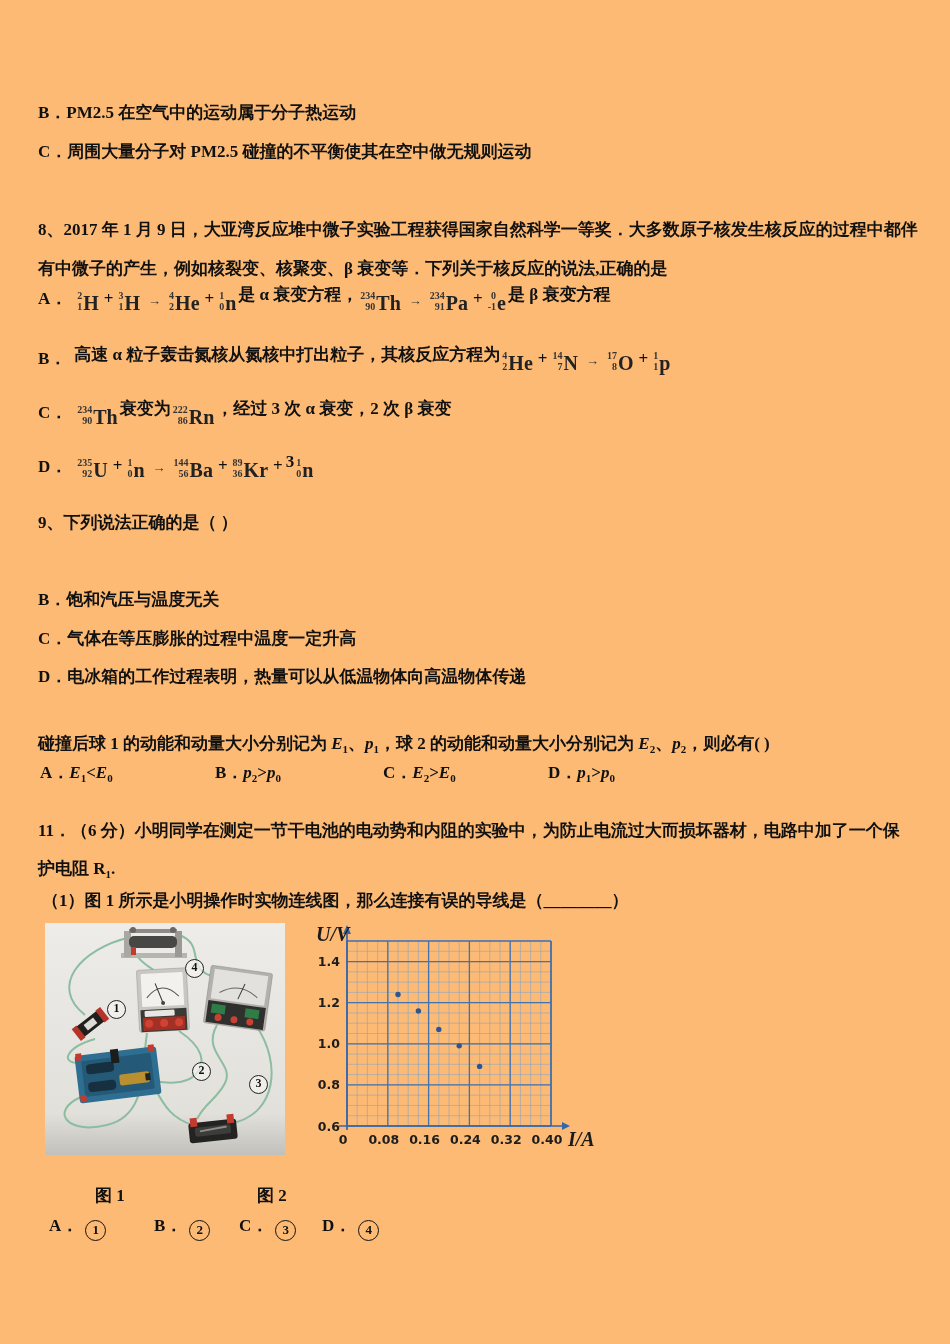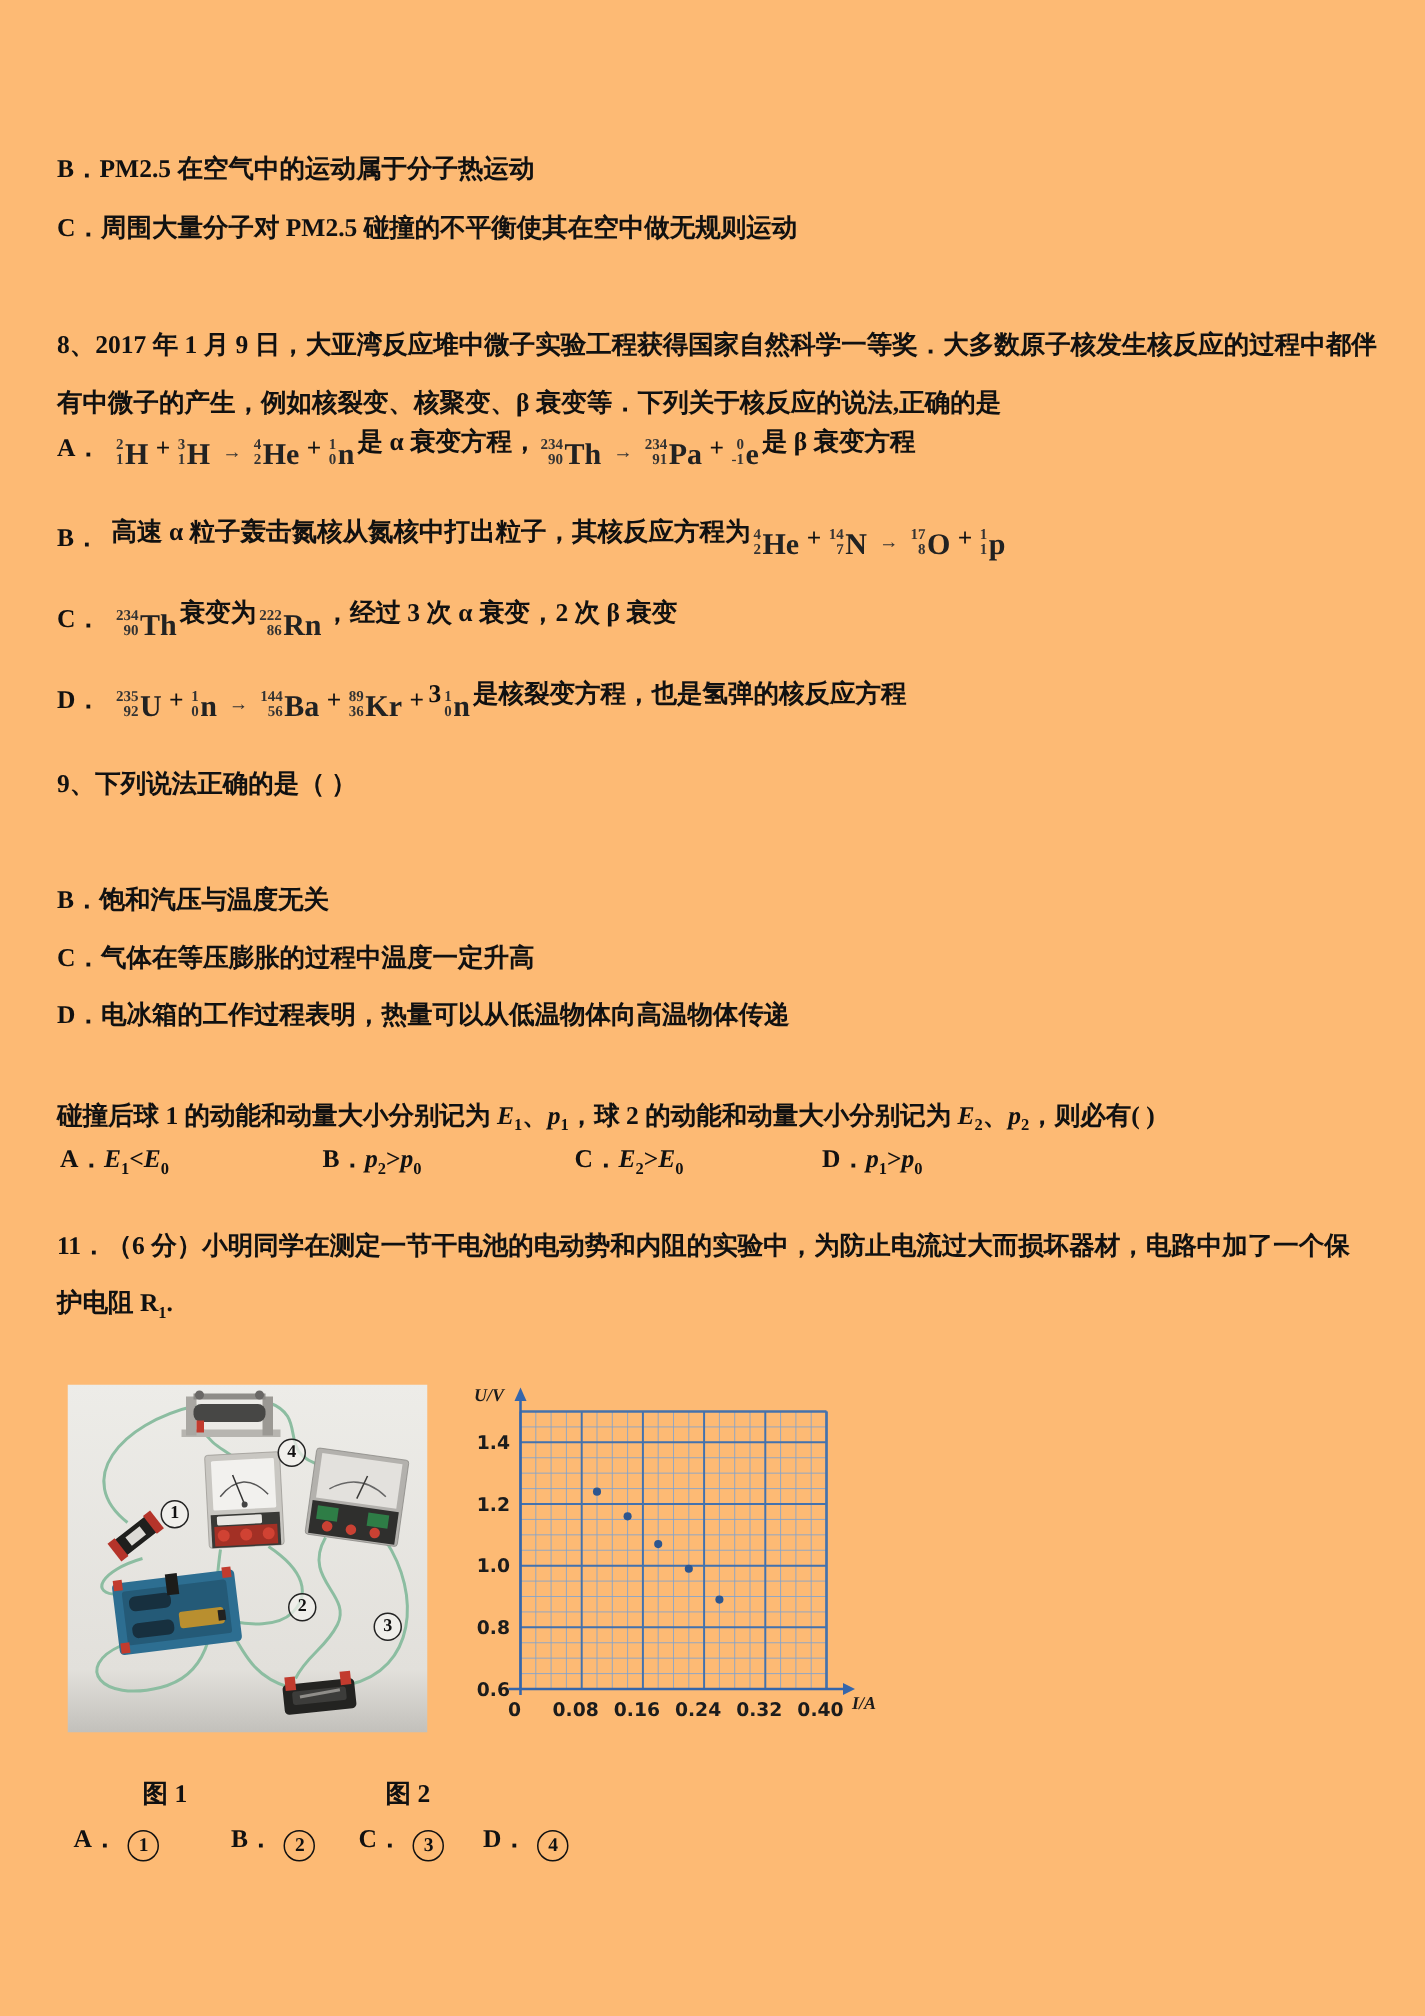--- a/index.html
+++ b/index.html
@@ -17,21 +17,21 @@
   sub{font-size:11px;}
   i.mv{font-family:"Liberation Serif",serif;}
   .optcell{position:absolute;white-space:nowrap;font-size:17px;}
   .circ{display:inline-block;width:19px;height:19px;border:1.7px solid #111;border-radius:50%;
         text-align:center;line-height:18px;font-size:13px;margin-left:7px;vertical-align:-3px;}
   #photo{position:absolute;left:45px;top:923px;width:240px;height:232px;}
   .pnum{position:absolute;width:17px;height:17px;border:1.5px solid #222;border-radius:50%;
         background:rgba(243,242,238,0.75);font:bold 12px/15.5px "Liberation Serif",serif;
         text-align:center;color:#111;}
   #fig2{position:absolute;left:300px;top:921px;width:306px;height:238px;}
-  .axlab{position:absolute;font-size:12px;font-style:italic;font-weight:bold;color:#1b1b1b;
+  .axlab{position:absolute;font-size:20px;font-style:italic;font-weight:bold;color:#1b1b1b;
          font-family:"Liberation Serif",serif;}
   .cap{position:absolute;font-size:17px;white-space:nowrap;text-align:right;}
 </style>
 </head>
 <body>
 
 <div id="page">
 
   <div class="ln" style="top:102px">B．PM2.5 在空气中的运动属于分子热运动</div>
   <div class="ln" style="top:141px">C．周围大量分子对 PM2.5 碰撞的不平衡使其在空中做无规则运动</div>
@@ -154,21 +154,21 @@
             <span>89</span>
             <span>36</span>
           </span>
           <span class="sy">Kr</span>
         </span><span class="op">+</span><span>3</span><span class="nuc">
           <span class="ma">
             <span>1</span>
             <span>0</span>
           </span>
           <span class="sy">n</span>
-        </span><span>是核裂变方程，也是氢弹的核反应方程</span></span>
+        </span></span>
   </div>
 
   <div class="ln" style="top:512px">9、下列说法正确的是（      ）</div>
   <div class="ln" style="top:589px">B．饱和汽压与温度无关</div>
   <div class="ln" style="top:666px">D．电冰箱的工作过程表明，热量可以从低温物体向高温物体传递</div>
   <div class="ln" style="top:628px">C．气体在等压膨胀的过程中温度一定升高</div>
 
   <div class="ln" style="top:733px"><span>碰撞后球 1 的动能和动量大小分别记为 </span><i class="mv">E</i><sub>1</sub><span>、</span><i class="mv">p</i><sub>1</sub><span>，球 2 的动能和动量大小分别记为 </span><i class="mv">E</i><sub>2</sub><span>、</span><i class="mv">p</i><sub>2</sub><span>，则必有(      )</span></div>
 
   <div class="optcell" style="left:40px;top:761px">
@@ -180,20 +180,21 @@
   <div class="optcell" style="left:383px;top:761px">
     <span>C．</span><span><i class="mv">E</i><sub>2</sub><span>&gt;</span><i class="mv">E</i><sub>0</sub></span>
   </div>
   <div class="optcell" style="left:548px;top:761px">
     <span>D．</span><span><i class="mv">p</i><sub>1</sub><span>&gt;</span><i class="mv">p</i><sub>0</sub></span>
   </div>
 
 
   <div class="ln" style="top:820px">11．（6 分）小明同学在测定一节干电池的电动势和内阻的实验中，为防止电流过大而损坏器材，电路中加了一个保</div>
   <div class="ln" style="top:858px"><span>护电阻 R</span><sub>1</sub><span>.</span></div>
+  <div class="ln" style="left:42px;top:890px">（1）图 1 所示是小明操作时实物连线图，那么连接有误的导线是（________）</div>
 
   <div id="photo">
     <svg viewBox="0 0 240 232" width="240" height="232">
       <defs>
         <linearGradient id="pbg" x1="0" y1="0" x2="0" y2="1">
           <stop offset="0" stop-color="#edecE8"></stop>
           <stop offset="0.82" stop-color="#e2e0db"></stop>
           <stop offset="1" stop-color="#c2c0bb"></stop>
         </linearGradient>
       </defs>

